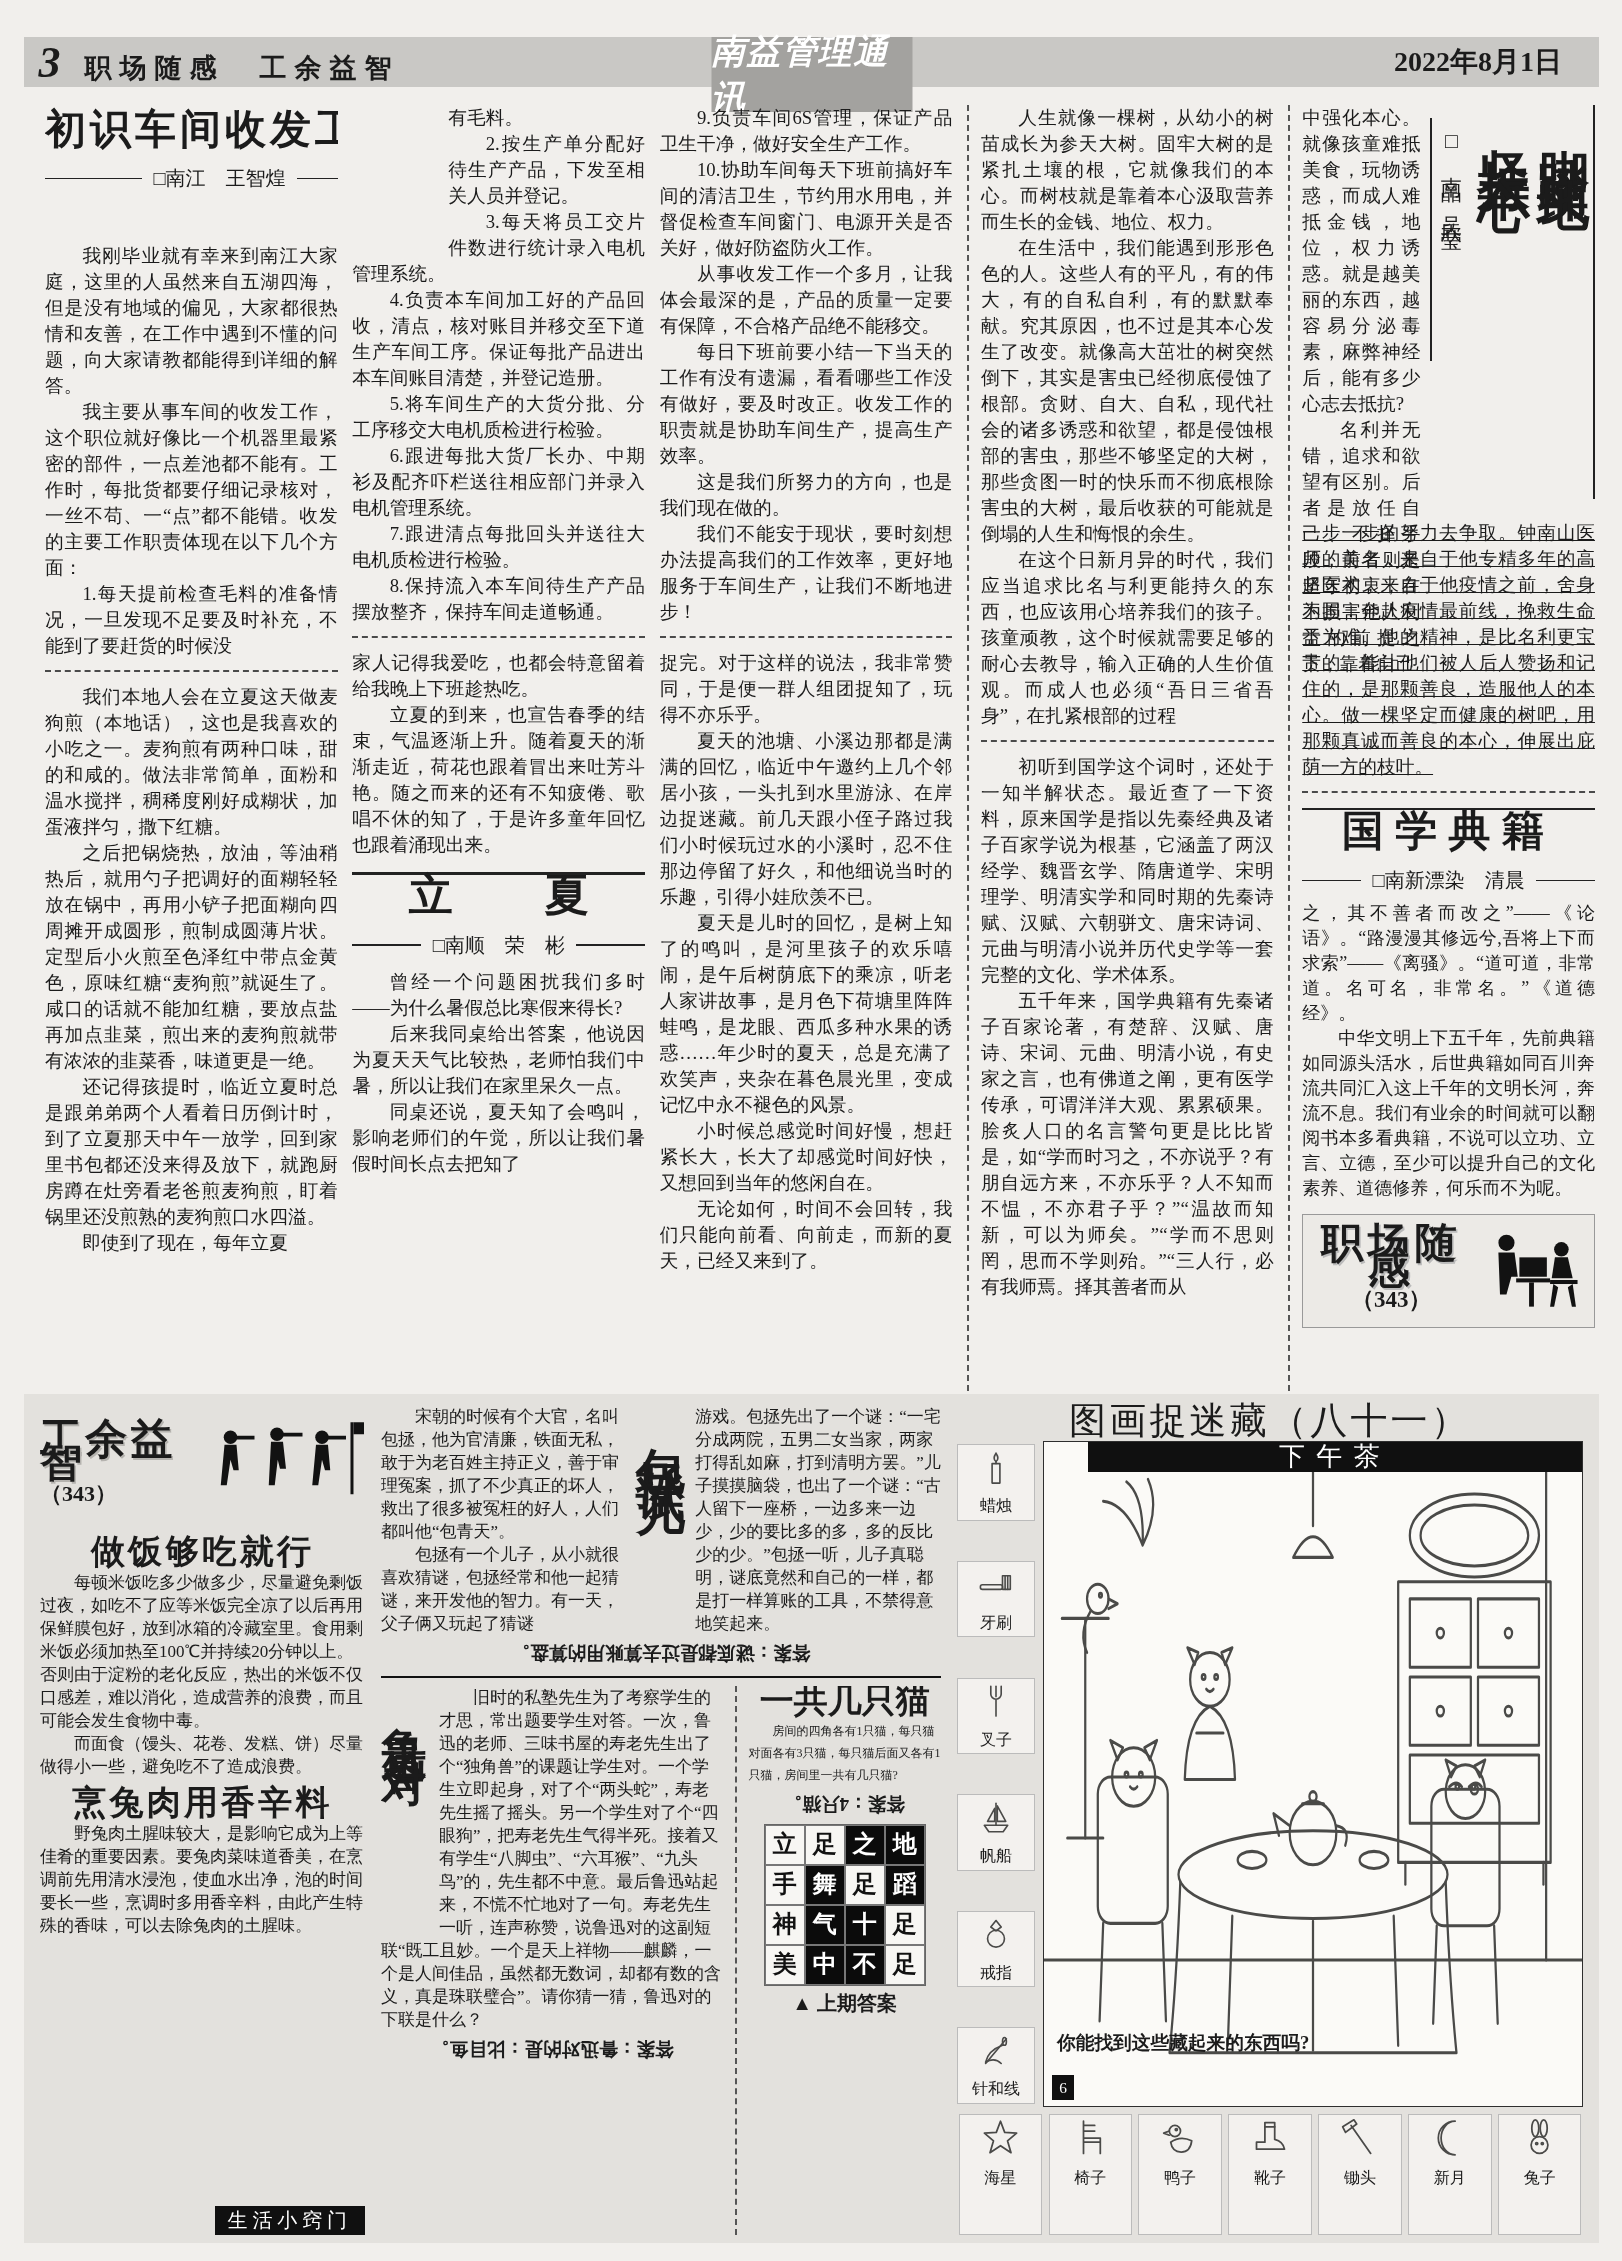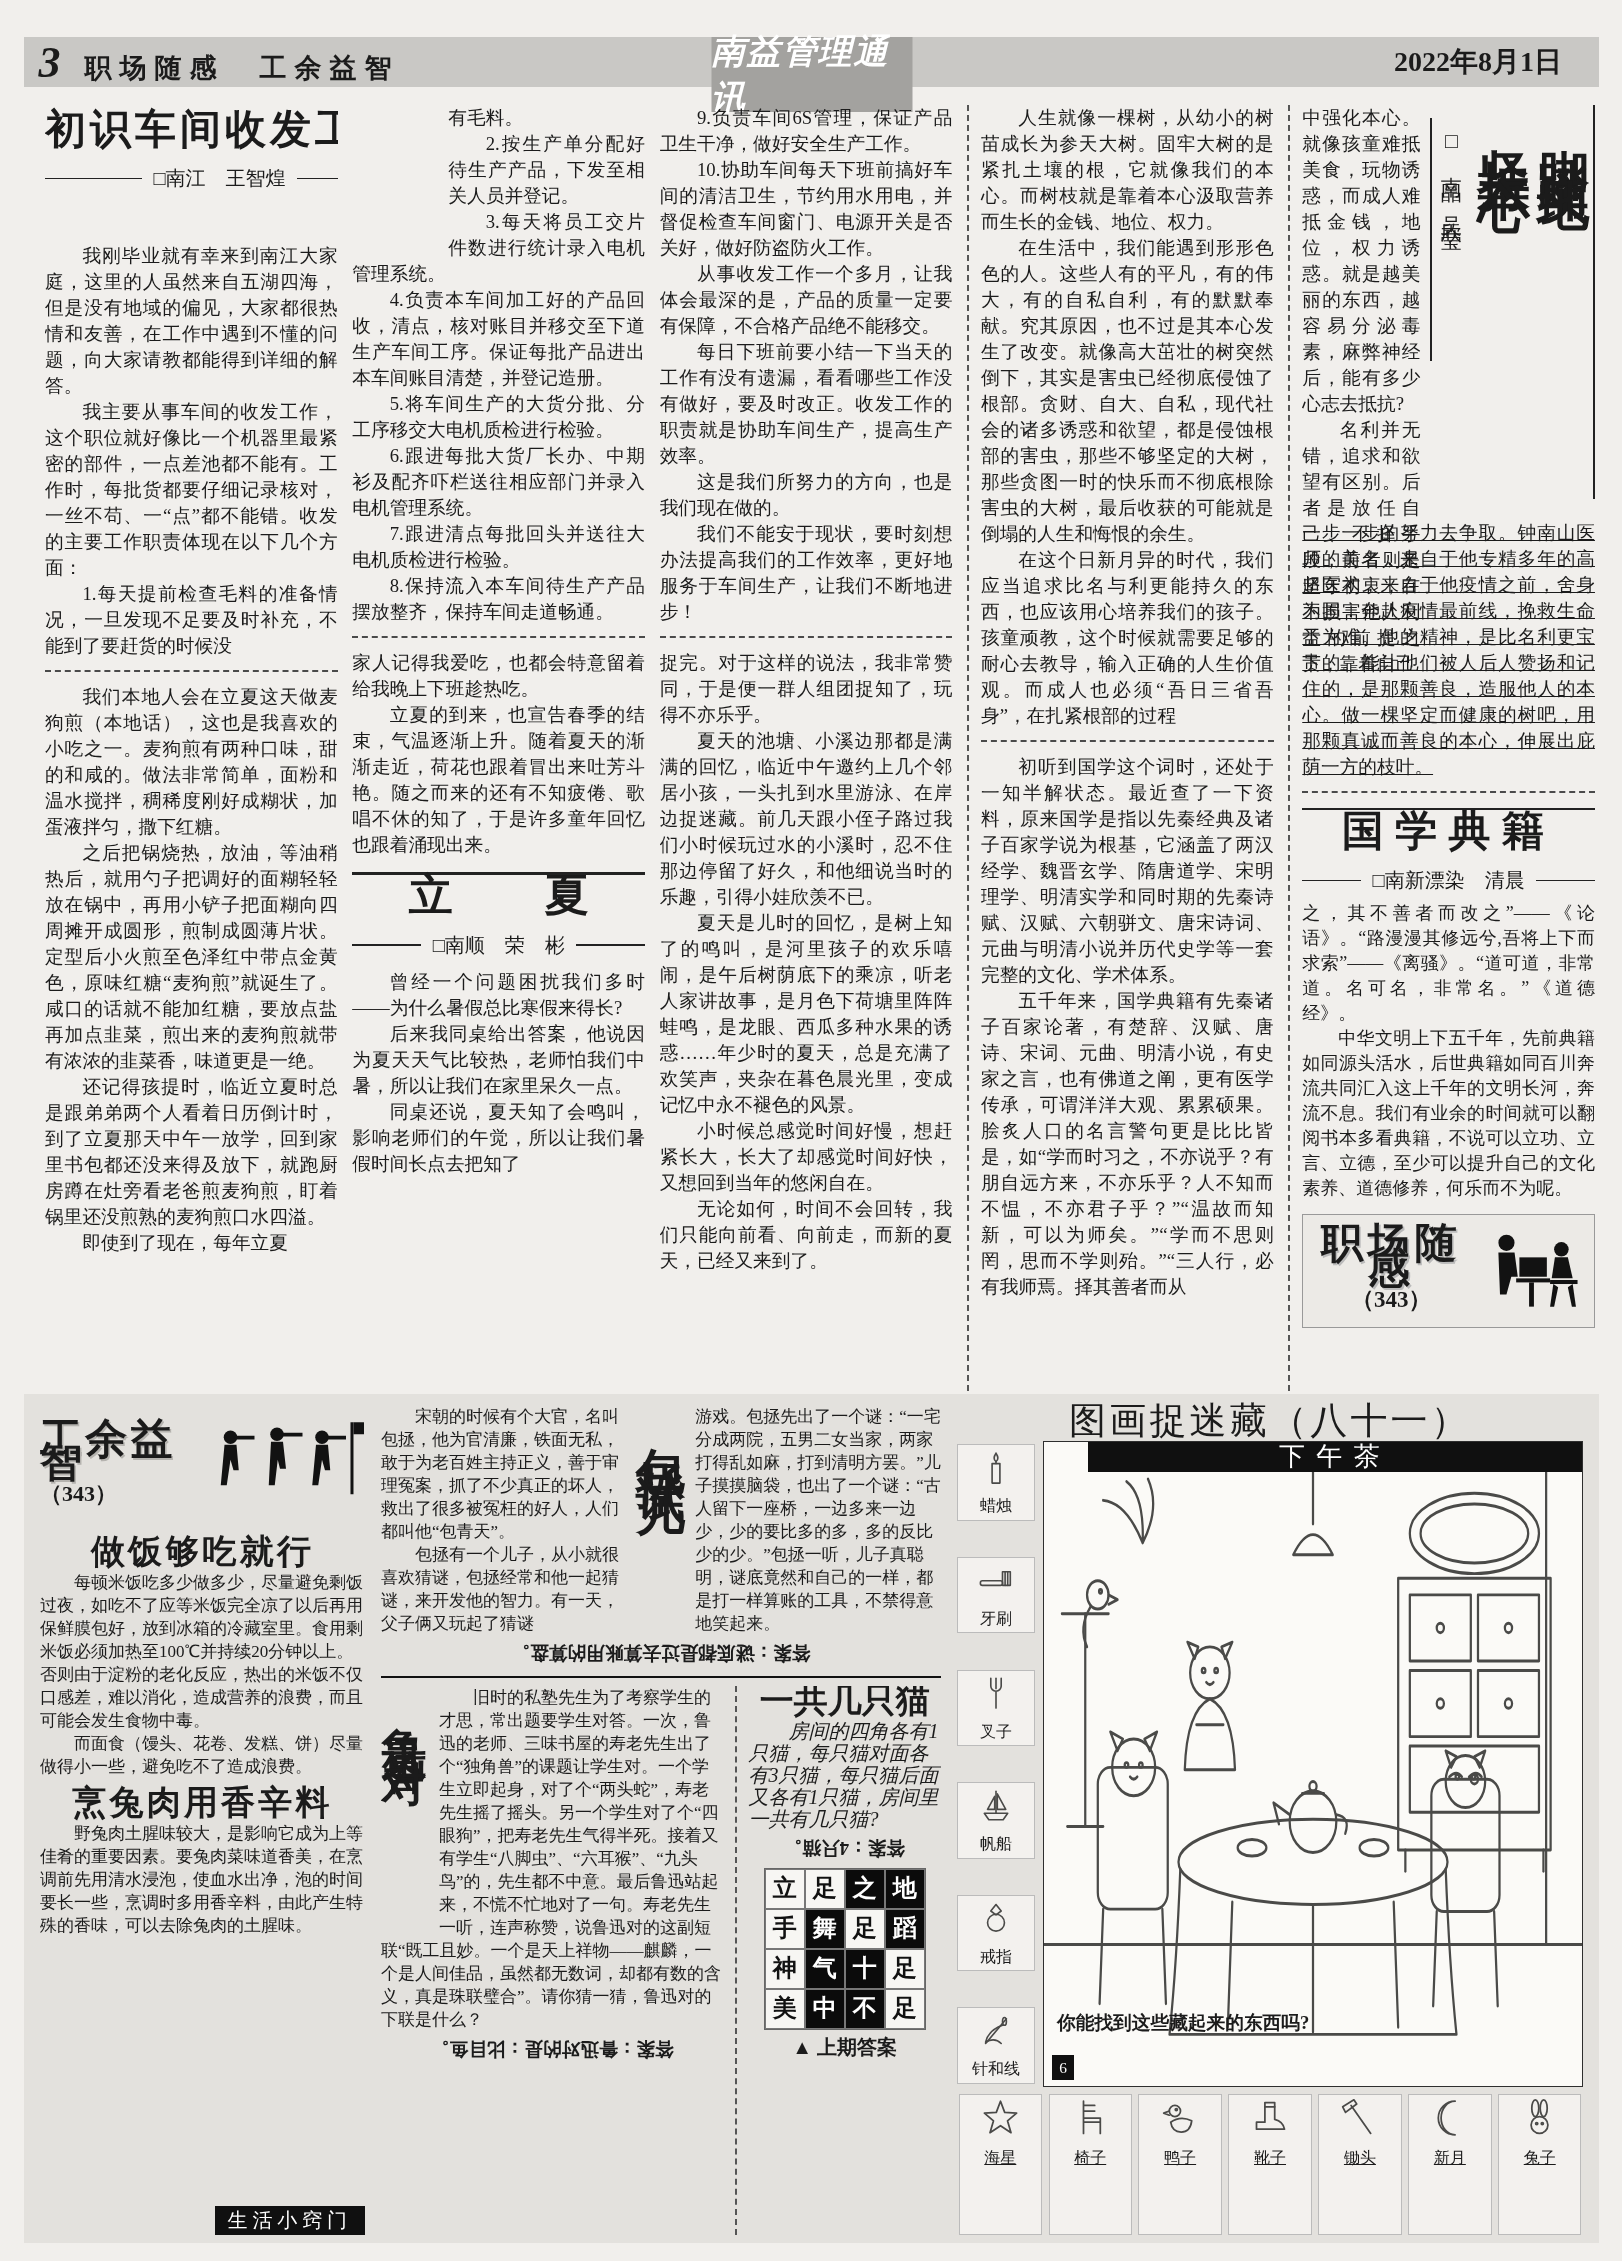--- a/index.html
+++ b/index.html
@@ -75,39 +75,39 @@
   .bz-col { flex:1; }
   .vtitle { writing-mode:vertical-rl; font-size:49px; font-weight:bold; letter-spacing:13px; line-height:1; padding-top:3.2px; }
   .ans { transform:rotate(180deg); font-weight:bold; text-align:center; font-size:18.7px; margin:6.5px 0 3.2px; text-indent:0; }
   .midhr { border-top:2.4px solid #111; margin:8px 0; }
   .b-lower { display:flex; flex:1; overflow:hidden; }
   .lx-block { flex:1.08; padding-right:11.4px; border-right:2.4px dashed #555; overflow:hidden; }
   .lx-float { float:left; writing-mode:vertical-rl; font-size:45px; font-weight:bold; letter-spacing:11.4px;
               line-height:1; height:243px; margin:4.9px 13px 4.9px 0; }
   .cats { width:204px; padding-left:11.4px; display:flex; flex-direction:column; }
   .cats-title { text-align:center; font-size:34px; font-weight:bold; margin:3.2px 0 8px; white-space:nowrap; }
-  .cats-text { font-size:20px; line-height:22px;font-style:italic; }
+  .cats-text { font-size:12px; line-height:22px; }
   .grid { display:grid; grid-template-columns:repeat(4,40px); margin:4.9px auto 6.5px; border:0.8px solid #666; width:fit-content; }
   .gcell { width:40px; height:40px; border:0.8px solid #777; background:#f7f6f3; color:#111;
            display:flex; align-items:center; justify-content:center; font-size:24px; font-weight:bold; }
   .gcell.black { background:#0b0b0b; color:#fff; }
   .grid-label { text-align:center; font-size:20px; font-weight:bold; }
 
   .b-right { flex:1; display:flex; flex-direction:column; }
   .th-title { text-align:center; font-size:37px; font-weight:normal; letter-spacing:3.2px; margin:3.2px 0 9.7px; }
   .th-body { flex:1; display:flex; gap:8px; min-height:0; }
   .th-strip { width:78px; display:flex; flex-direction:column; justify-content:space-between; padding:3.2px 0; }
   .item { text-align:center; background:#f3f1ee; border:0.8px solid #bbb; padding:2.4px 0; }
   .item .lbl { display:block; font-size:16px; margin-top:1.6px; text-indent:0; }
   .th-pic { flex:1; border:1.6px solid #2e2e2e; background:#fbfaf7; position:relative; display:flex; flex-direction:column; }
   .th-banner { background:#101010; color:#fff; text-align:center; font-size:26px; letter-spacing:11.4px; padding:3.2px 0;margin-left:44px; }
   .th-pic svg.scene { flex:1; width:100%; height:100%; }
   .th-caption { position:absolute; left:13px; bottom:52px; font-size:18.7px; font-weight:bold; text-indent:0; }
   .th-marker { position:absolute; left:8px; bottom:6.5px; background:#101010; color:#fff; font-size:15.4px; padding:0.8px 7.3px; }
-  .th-bottomstrip { height:148px; display:flex; gap:6.5px; padding:6.5px 1.6px 0;text-decoration:underline; }
+  .th-bottomstrip { height:128px; display:flex; gap:6.5px; padding:6.5px 1.6px 0; }
   .th-bottomstrip .item { flex:1; }
 
   .lineart { stroke:#4a4a48; stroke-width:2.5; fill:none; stroke-linecap:round; stroke-linejoin:round; }
   .sil { fill:#121212; stroke:none; }
 </style>
 </head>
 <body>
 
 <div class="page">
 

